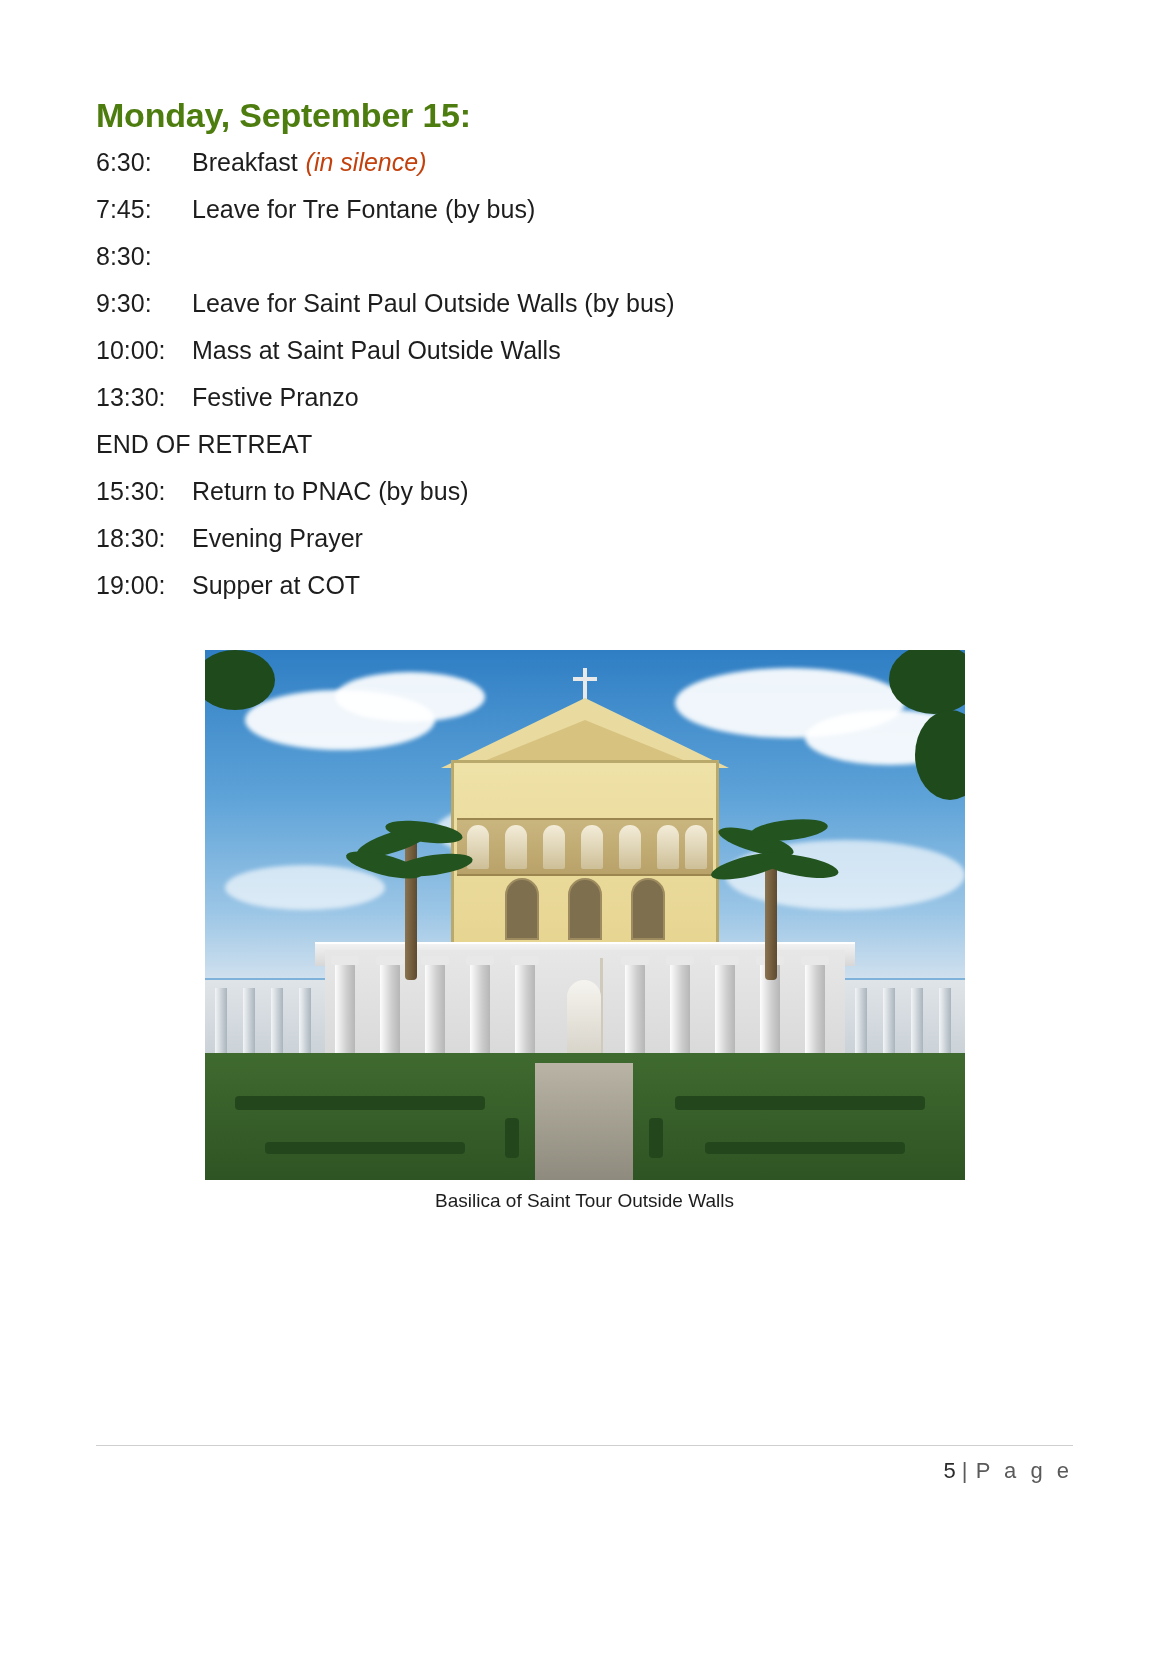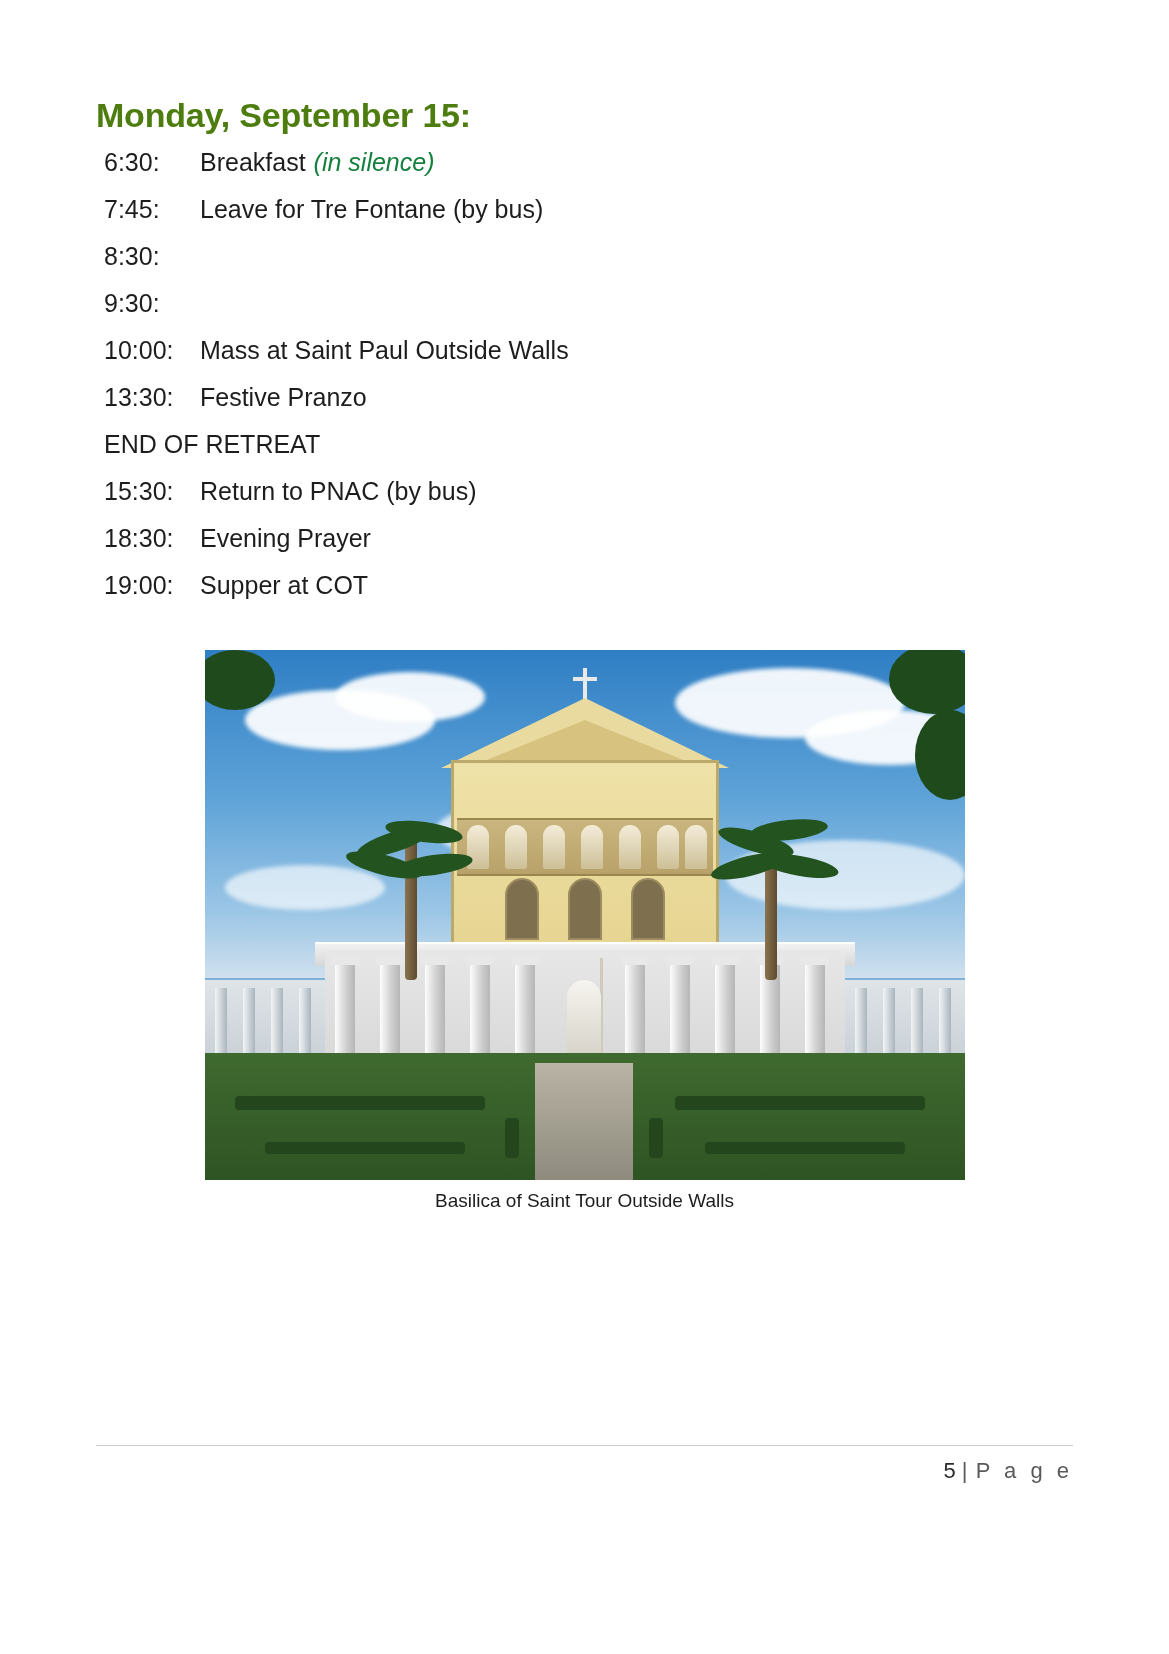--- a/index.html
+++ b/index.html
@@ -24,21 +24,21 @@
   }
   .doc-title {
     font-size: 34px;
     font-weight: 600;
     letter-spacing: -0.2px;
     color: #4d7c0f;
     margin: 0 0 14px 0;
     line-height: 1.2;
   }
   .schedule {
-    margin: 8px;
+    margin: 0;
     padding: 0;
     list-style: none;
   }
   .schedule-row {
     display: flex;
     align-items: baseline;
     font-size: 25px;
     line-height: 1.0;
     color: #1d1d1d;
     margin-bottom: 22px;
@@ -46,21 +46,21 @@
   }
   .time {
     display: inline-block;
     min-width: 96px;
     flex: 0 0 auto;
   }
   .activity {
     flex: 0 1 auto;
   }
   .note {
-    color: #15803d;
+    color: #c2410c;
     font-style: italic;
     margin-left: 8px;
   }
   .row-nocol .time {
     min-width: 0;
   }
   .figure {
     margin: 52px 0 0 0;
     text-align: center;
   }
@@ -229,20 +229,21 @@
     </li>
     <li class="schedule-row">
       <span class="time">7:45:</span>
       <span class="activity">Leave for Tre Fontane (by bus)</span>
     </li>
     <li class="schedule-row">
       <span class="time">8:30:</span>
     </li>
     <li class="schedule-row">
       <span class="time">9:30:</span>
+      <span class="activity">Leave for Saint Paul Outside Walls (by bus)</span>
     </li>
     <li class="schedule-row">
       <span class="time">10:00:</span>
       <span class="activity">Mass at Saint Paul Outside Walls</span>
     </li>
     <li class="schedule-row">
       <span class="time">13:30:</span>
       <span class="activity">Festive Pranzo</span>
     </li>
     <li class="schedule-row row-nocol">

